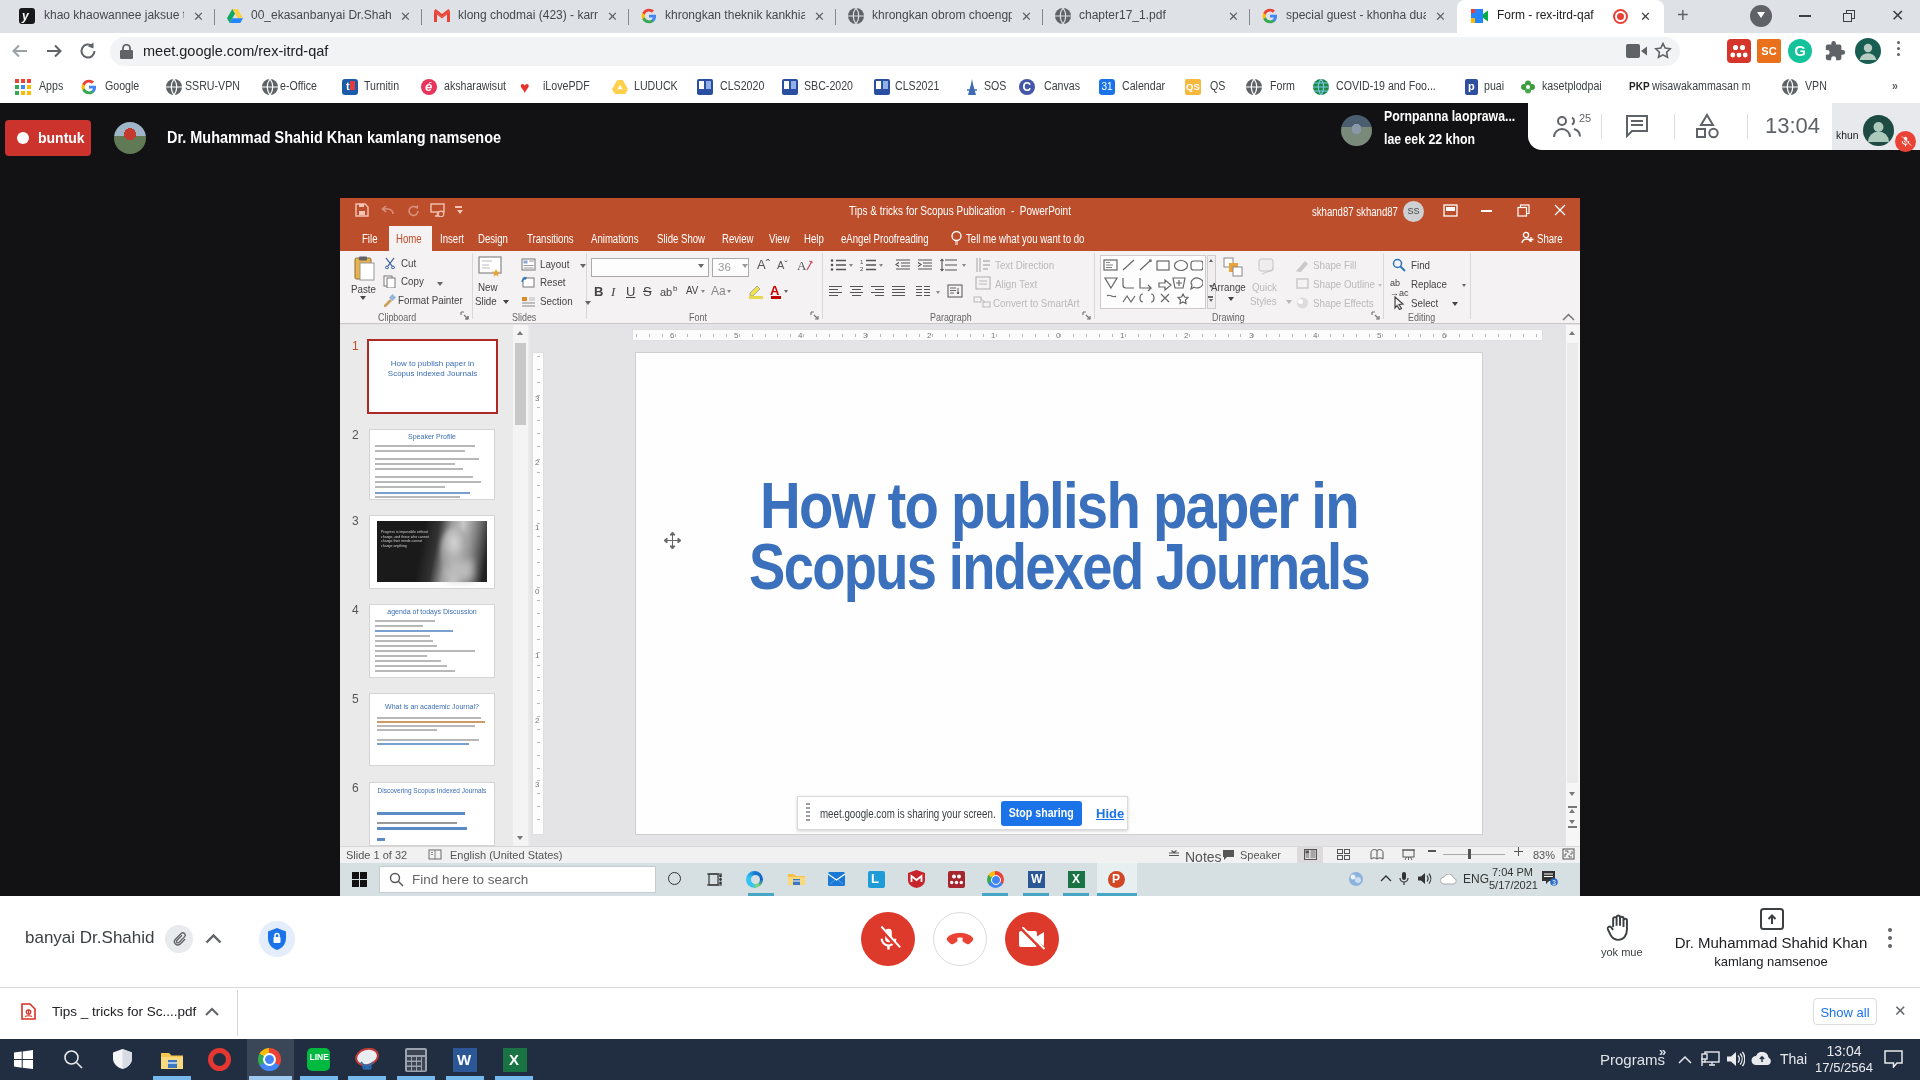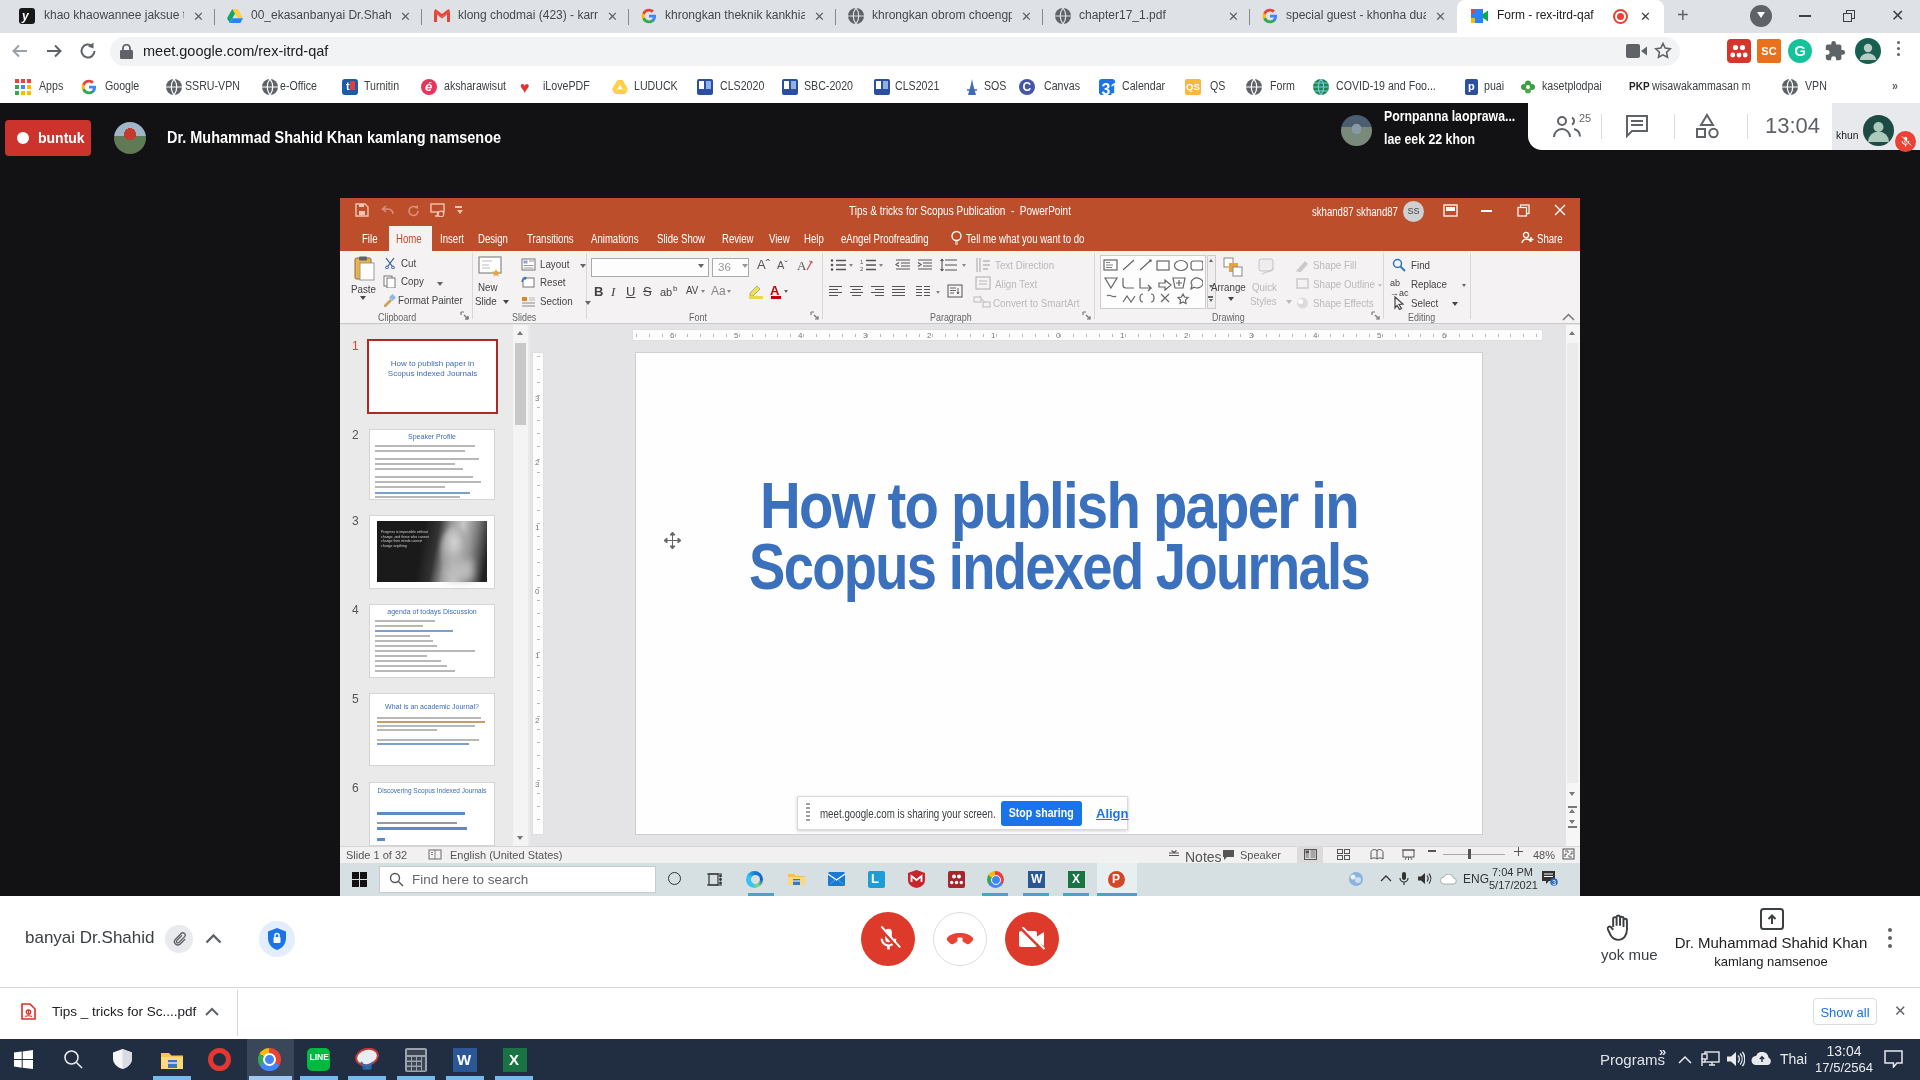--- a/index.html
+++ b/index.html
@@ -208,21 +208,21 @@
 <div class="bm" style="left:895px">CLS2021</div>
 <svg class="bmi" style="left:964px" width="14" height="16" viewBox="0 0 14 16">
     <path d="M7 0 L8.2 6 L11 16 L3 16 L5.8 6 Z" fill="#3f6bb5"></path>
     <path d="M2 11 H12" stroke="#3f6bb5" stroke-width="1.5"></path>
   </svg>
 <div class="bm" style="left:984px">SOS</div>
 <div class="bmi" style="left:1019px;border-radius:50%;background:#4356a8"></div>
 <div class="ab" style="left:1022.5px;top:79.5px;color:#fff;font-size:12px;font-weight:bold">C</div>
 <div class="bm" style="left:1044px">Canvas</div>
 <div class="bmi" style="left:1099px;background:#1a73e8;border-radius:3px"></div>
-<div class="ab" style="left:1101.5px;top:81px;color:#fff;font-size:16px;font-weight:bold">31</div>
+<div class="ab" style="left:1101.5px;top:81px;color:#fff;font-size:10px;font-weight:normal">31</div>
 <div class="bm" style="left:1122px">Calendar</div>
 <div class="bmi" style="left:1185px;background:#f6b93d;border-radius:2px"></div>
 <div class="ab" style="left:1186px;top:81px;color:#fff;font-size:9.5px;font-weight:bold">QS</div>
 <div class="bm" style="left:1210px">QS</div>
 <svg class="bmi" style="left:1246px" width="16" height="16" viewBox="0 0 16 16">
     <circle cx="8" cy="8" r="8" fill="#5f6368"></circle>
     <path d="M8 0a13 13 0 000 16M8 0a13 13 0 010 16M0 8h16" stroke="#fff" stroke-width="1.2" fill="none"></path>
   </svg>
 <div class="bm" style="left:1270px">Form</div>
 <svg class="bmi" style="left:1313px" width="16" height="16" viewBox="0 0 16 16">
@@ -748,21 +748,21 @@
   </svg>
 <svg class="ab" style="left:1402px;top:849px" width="13" height="11" viewBox="0 0 13 11">
     <rect x="1" y="1" width="11" height="7" fill="none" stroke="#555"></rect>
     <path d="M0 1h13M4.5 8L3 11M8.5 8L10 11M6.5 8v3" stroke="#555" stroke-width=".9"></path>
   </svg>
 <div class="ab" style="left:1428px;top:850px;width:8px;height:1.5px;background:#555"></div>
 <div class="ab" style="left:1443px;top:853.5px;width:62px;height:1px;background:#aaa"></div>
 <div class="ab" style="left:1468px;top:849px;width:3px;height:10px;background:#555"></div>
 <div class="ab" style="left:1514px;top:850.5px;width:9px;height:1.5px;background:#555"></div>
 <div class="ab" style="left:1517.8px;top:846.8px;width:1.5px;height:9px;background:#555"></div>
-<div class="ab" style="left:1533px;top:849px;font-size:11px;color:#555">48%</div>
+<div class="ab" style="left:1533px;top:849px;font-size:11px;color:#555">83%</div>
 <svg class="ab" style="left:1562px;top:848px" width="13" height="12" viewBox="0 0 13 12">
     <rect x="1" y="1" width="11" height="10" fill="none" stroke="#555"></rect>
     <path d="M3 3h3v2M10 3v3h-2M3 9V6h2M10 9H7V7" stroke="#555" stroke-width=".9" fill="none"></path>
   </svg>
 
 <div class="ab" style="left:340px;top:863px;width:1240px;height:33px;background:#d6e0e3"></div>
 <svg class="ab" style="left:352px;top:872px" width="15" height="15" viewBox="0 0 15 15">
     <rect x="0" y="0" width="7" height="7" fill="#111"></rect>
     <rect x="8" y="0" width="7" height="7" fill="#111"></rect>
     <rect x="0" y="8" width="7" height="7" fill="#111"></rect>
@@ -852,21 +852,21 @@
     <path d="M1 1h13v10H8l-3 3v-3H1z" fill="#333"></path>
     <path d="M3 4h9M3 6.5h9" stroke="#fff" stroke-width="1"></path>
     <circle cx="13" cy="12" r="3.8" fill="#2a6dc9"></circle>
     <text x="11.3" y="14.5" font-size="6.5" fill="#fff" font-family="Liberation Sans">3</text>
   </svg>
 
 <div class="ab" style="left:797px;top:796px;width:331px;height:34px;background:#fff;border:1px solid #d8dade;box-shadow:0 1px 3px rgba(0,0,0,.2)"></div>
 <div class="ab" style="left:806px;top:803px;width:2px;height:18px;border-left:2px dotted #9aa0a6;border-right:2px dotted #9aa0a6"></div>
 <div class="ab" style="left:820px;top:806px;font-size:13px;color:#3c4043;transform:scaleX(0.75);transform-origin:0 50%;white-space:nowrap">meet.google.com is sharing your screen.</div>
 <div class="ab" style="left:1001px;top:801px;width:81px;height:25px;background:#1a73e8;border-radius:3px;color:#fff;font-size:12.5px;font-weight:bold;text-align:center;line-height:25px"><span style="display:inline-block;transform:scaleX(0.85)">Stop sharing</span></div>
-<div class="ab" style="left:1096px;top:806px;font-size:13px;color:#1a73e8;text-decoration:underline;font-weight:bold">Align</div>
+<div class="ab" style="left:1096px;top:806px;font-size:13px;color:#1a73e8;text-decoration:underline;font-weight:bold">Hide</div>
 
 <div class="ab" style="left:0;top:896px;width:1920px;height:91px;background:#fff"></div>
 <div class="ab" style="left:25px;top:928px;font-size:17px;color:#3c4043">banyai Dr.Shahid</div>
 <div class="ab" style="left:165px;top:925px;width:28px;height:28px;background:#e9eaed;border-radius:50%"></div>
 <svg class="ab" style="left:171px;top:931px" width="16" height="16" viewBox="0 0 24 24">
     <path fill="none" stroke="#5f6368" stroke-width="2" d="M16.5 6.5l-7.8 7.8a2.1 2.1 0 0 0 3 3l8.5-8.5a3.5 3.5 0 0 0-5-5l-8.5 8.5a5 5 0 0 0 7.1 7.1l7.4-7.4"></path>
   </svg>
 <svg class="ab" style="left:205px;top:933px" width="17" height="11" viewBox="0 0 17 11">
     <path d="M1.5 9.5L8.5 2.5L15.5 9.5" stroke="#5f6368" stroke-width="2.4" fill="none"></path>
   </svg>
@@ -894,21 +894,21 @@
 <svg class="ab" style="left:1018px;top:927px" width="28" height="24" viewBox="0 0 28 22">
     <rect x="1" y="3" width="18" height="16" rx="2" fill="#fff"></rect>
     <polygon points="19,8.5 26,4 26,18 19,13.5" fill="#fff"></polygon>
     <path stroke="#dd3a2c" stroke-width="2.6" d="M2.5 0l22 22"></path>
     <path stroke="#fff" stroke-width="1.8" d="M4.5 -1l22 22"></path>
   </svg>
 
 <svg class="ab" style="left:1605px;top:914px" width="26" height="28" viewBox="0 0 24 26">
     <path fill="none" stroke="#3c4043" stroke-width="1.8" d="M7.5 12V4.5a1.6 1.6 0 0 1 3.2 0V11m0-6.5V3a1.6 1.6 0 0 1 3.2 0v8m0-6.8a1.6 1.6 0 0 1 3.2 0V12m0-6a1.6 1.6 0 0 1 3.2 0v8.5c0 6-3.5 9.5-8 9.5-3.5 0-5.5-1.5-7.2-4.5L2.5 14a1.8 1.8 0 0 1 3-1.8l2 2.6"></path>
   </svg>
-<div class="ab" style="left:1601px;top:946px;font-size:15px;color:#3c4043">yok mue</div>
+<div class="ab" style="left:1601px;top:946px;font-size:11px;color:#3c4043">yok mue</div>
 <svg class="ab" style="left:1760px;top:908px" width="24" height="22" viewBox="0 0 24 22">
     <rect x="1" y="1" width="22" height="20" rx="2.5" fill="none" stroke="#3c4043" stroke-width="2"></rect>
     <path d="M12 16V8M8.5 11L12 7.5L15.5 11" stroke="#3c4043" stroke-width="2" fill="none"></path>
   </svg>
 <div class="ab" style="left:1660px;top:934px;width:222px;text-align:center;font-size:15px;color:#202124">Dr. Muhammad Shahid Khan</div>
 <div class="ab" style="left:1660px;top:954px;width:222px;text-align:center;font-size:13px;color:#202124">kamlang namsenoe</div>
 <div class="ab" style="left:1888px;top:928px;width:4px;height:4px;background:#5f6368;border-radius:50%;box-shadow:0 8px 0 #5f6368,0 16px 0 #5f6368"></div>
 
 <div class="ab" style="left:0;top:987px;width:1920px;height:52px;background:#fff;border-top:1px solid #d8d8d8"></div>
 <svg class="ab" style="left:21px;top:1003px" width="15" height="17" viewBox="0 0 15 17">

